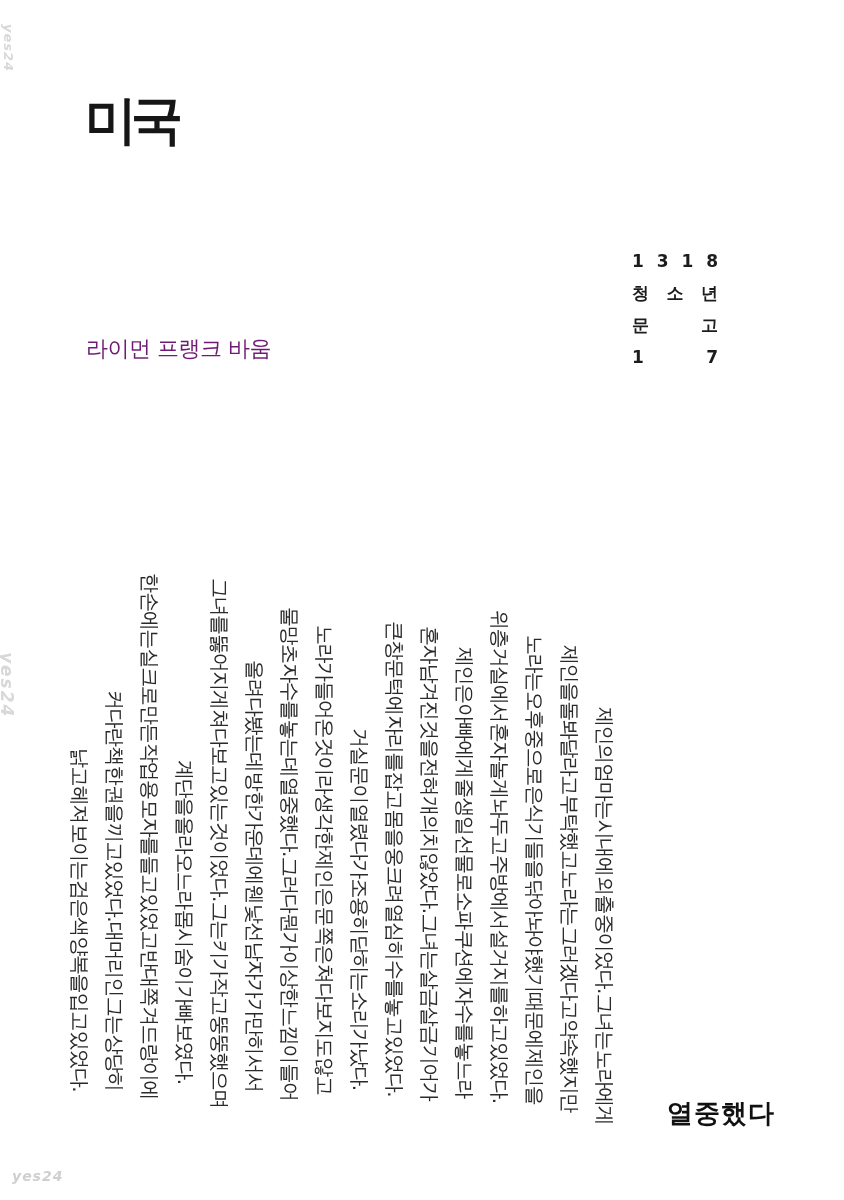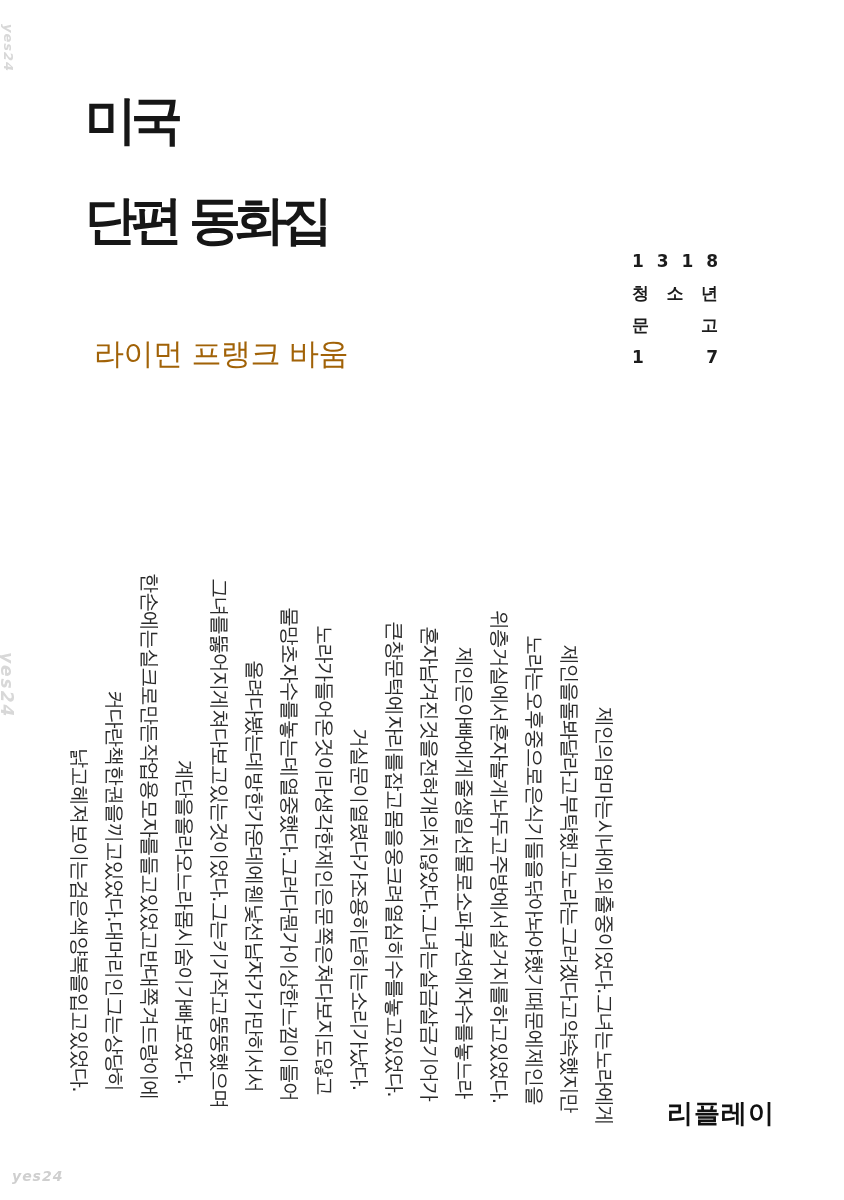--- a/index.html
+++ b/index.html
@@ -22,26 +22,25 @@
     letter-spacing:-6px;
     line-height:1;
     color:#161616;
     white-space:nowrap;
   }
   .title-line.l1{top:94px;}
   .title-line.l2{top:194px;}
   .author{
     position:absolute;
     left:86px;top:334px;
-    font-size:30px;
+    font-size:22px;
     font-weight:500;
     letter-spacing:-0.5px;
-    color:#a16207;
+    color:#701a75;
     white-space:nowrap;
-    margin-left:8px;
   }
   
   .series{
     position:absolute;
     left:632px;top:252px;
     width:86px;
   }
   .series-row{
     display:flex;
     justify-content:space-between;
@@ -88,21 +87,20 @@
   .wm1{left:16px;top:24px;font-size:13px;letter-spacing:1px;}
   .wm2{left:17px;top:652px;font-size:17px;letter-spacing:2px;}
   .wm3{left:12px;top:1168px;font-size:14px;letter-spacing:1px;color:#cfcfcf;}
 </style>
 </head>
 <body>
 
 <div class="cover">
 
   <div class="title-line l1">미국</div>
-  <div class="title-line l2">단편 동화집</div>
 
   <div class="author">라이먼 프랭크 바움</div>
 
   <div class="series">
       <div class="series-row">
         <span>1</span>
         <span>3</span>
         <span>1</span>
         <span>8</span>
       </div>
@@ -133,19 +131,19 @@
       <div class="excerpt-line" style="left: 338px; top: 625px;">노라가 들어온 것이라 생각한 제인은 문 쪽은 쳐다보지도 않고</div>
       <div class="excerpt-line" style="left: 303px; top: 607px;">물망초 자수를 놓는 데 열중했다. 그러다 뭔가 이상한 느낌이 들어</div>
       <div class="excerpt-line" style="left: 268px; top: 660px;">올려다봤는데 방 한가운데에 웬 낯선 남자가 가만히 서서</div>
       <div class="excerpt-line" style="left: 233px; top: 578px;">그녀를 뚫어지게 쳐다보고 있는 것이었다. 그는 키가 작고 뚱뚱했으며</div>
       <div class="excerpt-line" style="left: 198px; top: 760px;">계단을 올라오느라 몹시 숨이 가빠 보였다.</div>
       <div class="excerpt-line" style="left: 163px; top: 573px;">한 손에는 실크로 만든 작업용 모자를 들고 있었고 반대쪽 겨드랑이에</div>
       <div class="excerpt-line" style="left: 128px; top: 690px;">커다란 책 한 권을 끼고 있었다. 대머리인 그는 상당히</div>
       <div class="excerpt-line" style="left: 93px; top: 748px;">낡고 헤져 보이는 검은색 양복을 입고 있었다.</div>
     </div>
 
-  <div class="publisher">리플레이</div>
+  <div class="publisher">열중했다</div>
 
   <div class="wm v wm1">yes24</div>
   <div class="wm v wm2">yes24</div>
   <div class="wm wm3">yes24</div>
 
 </div>
 
 </body></html>

